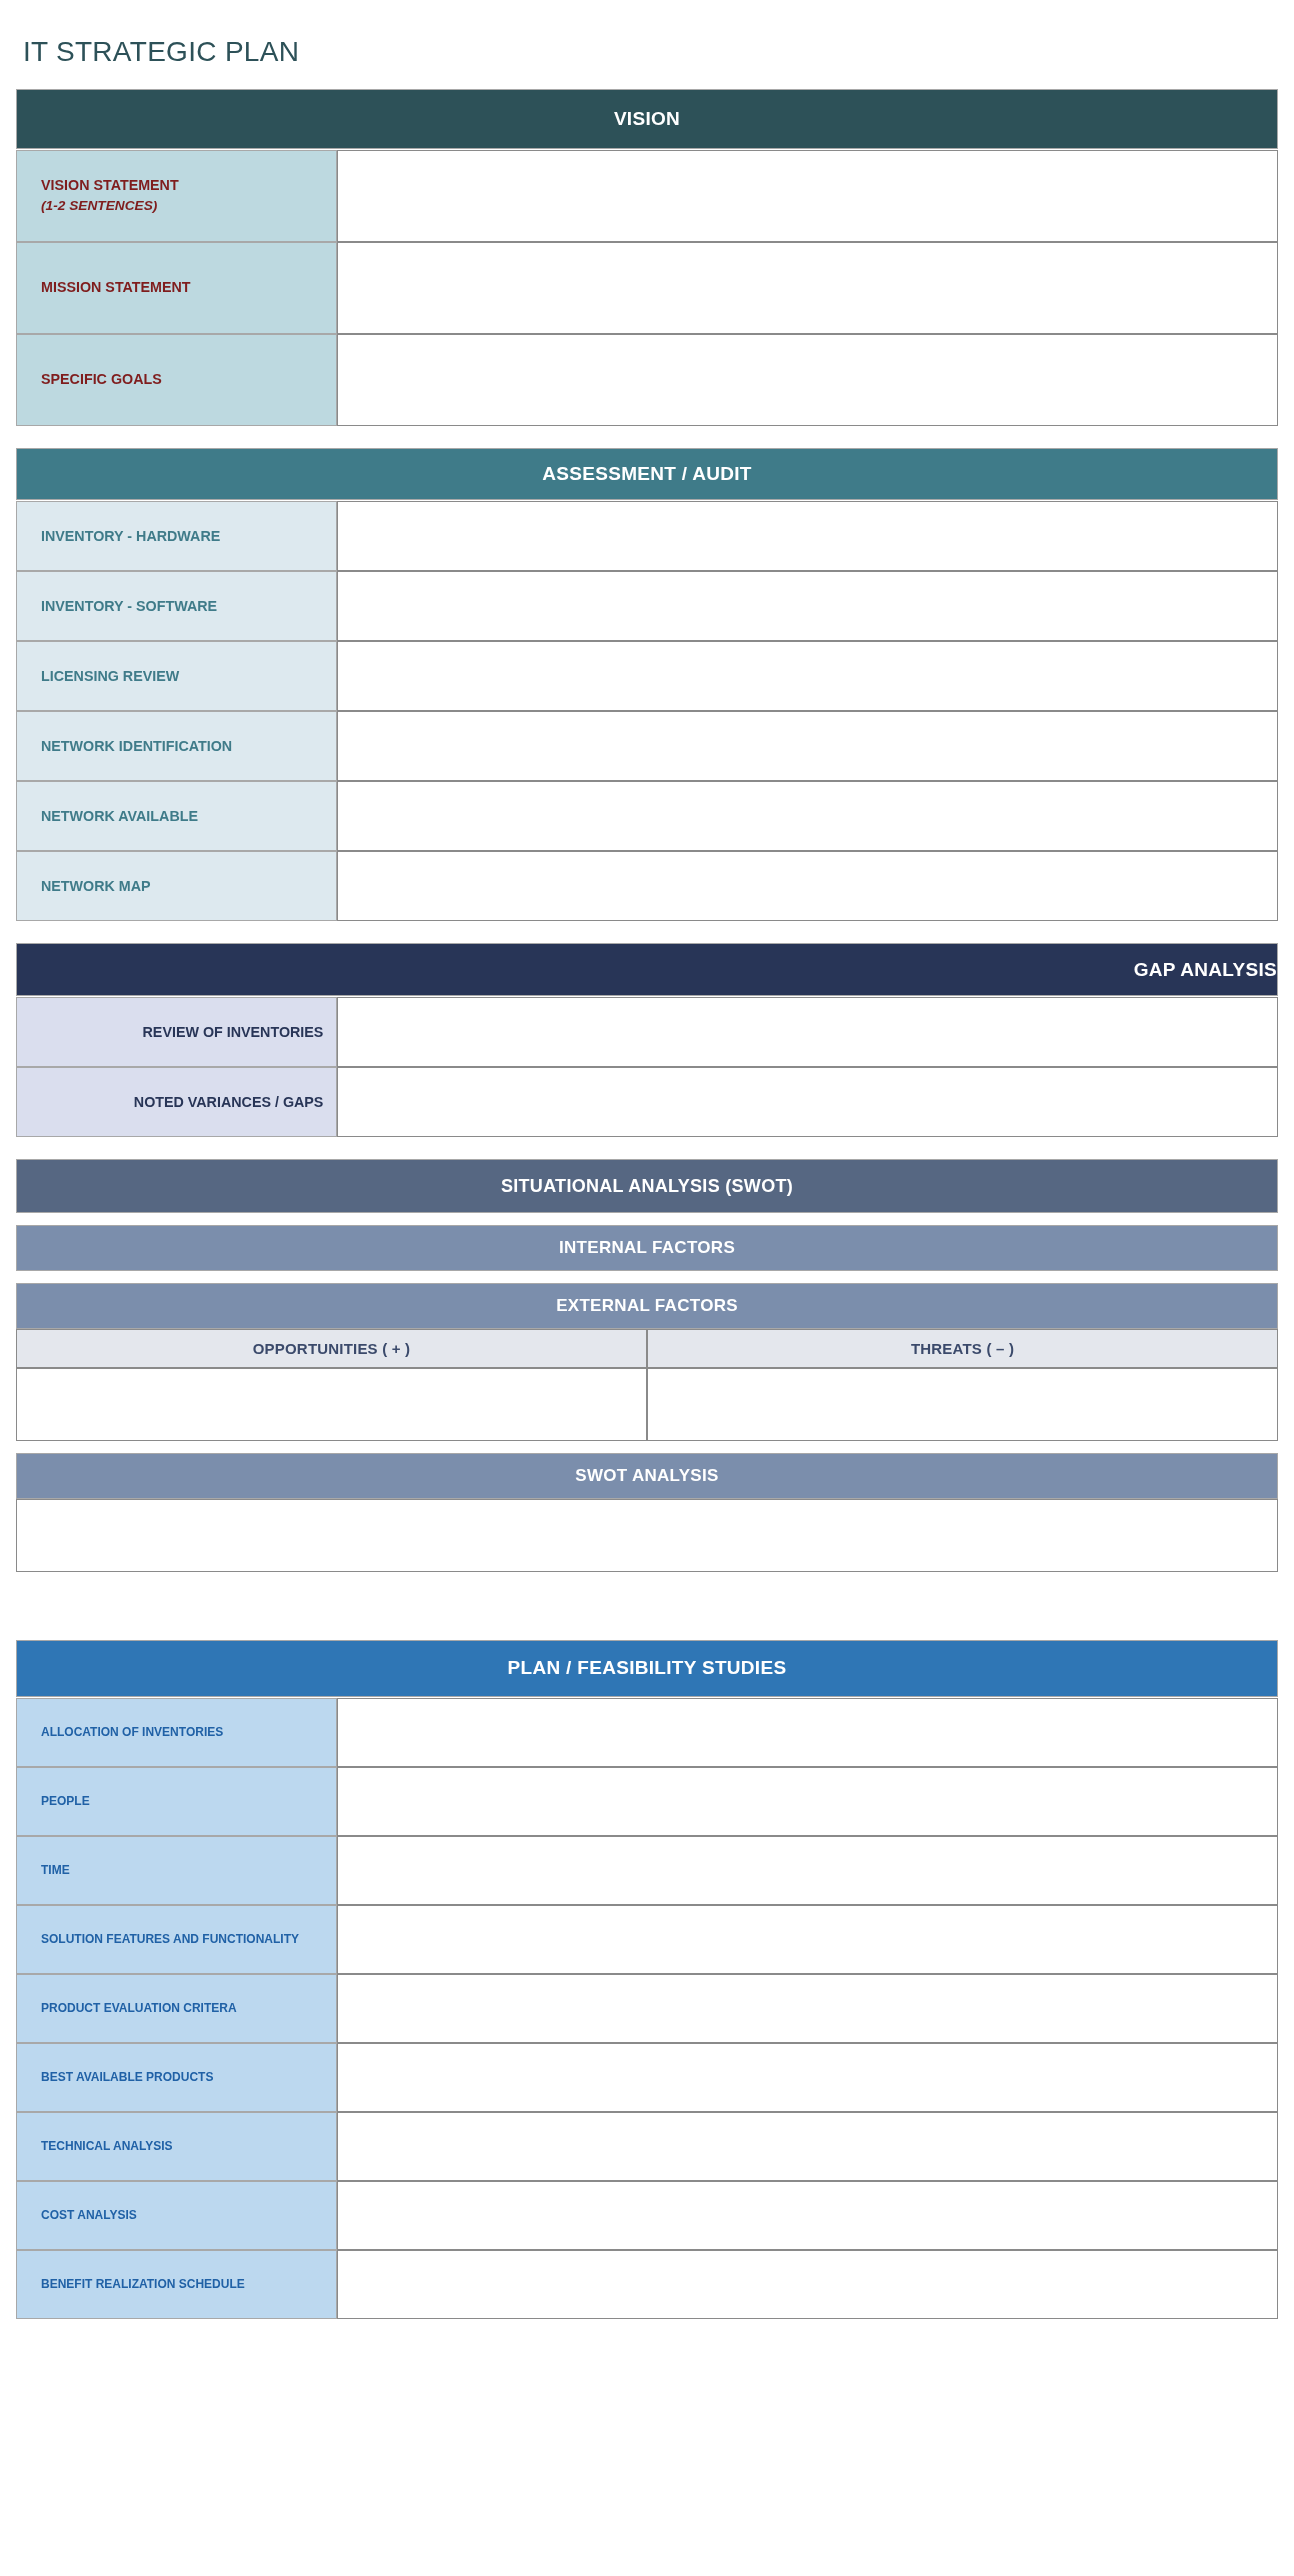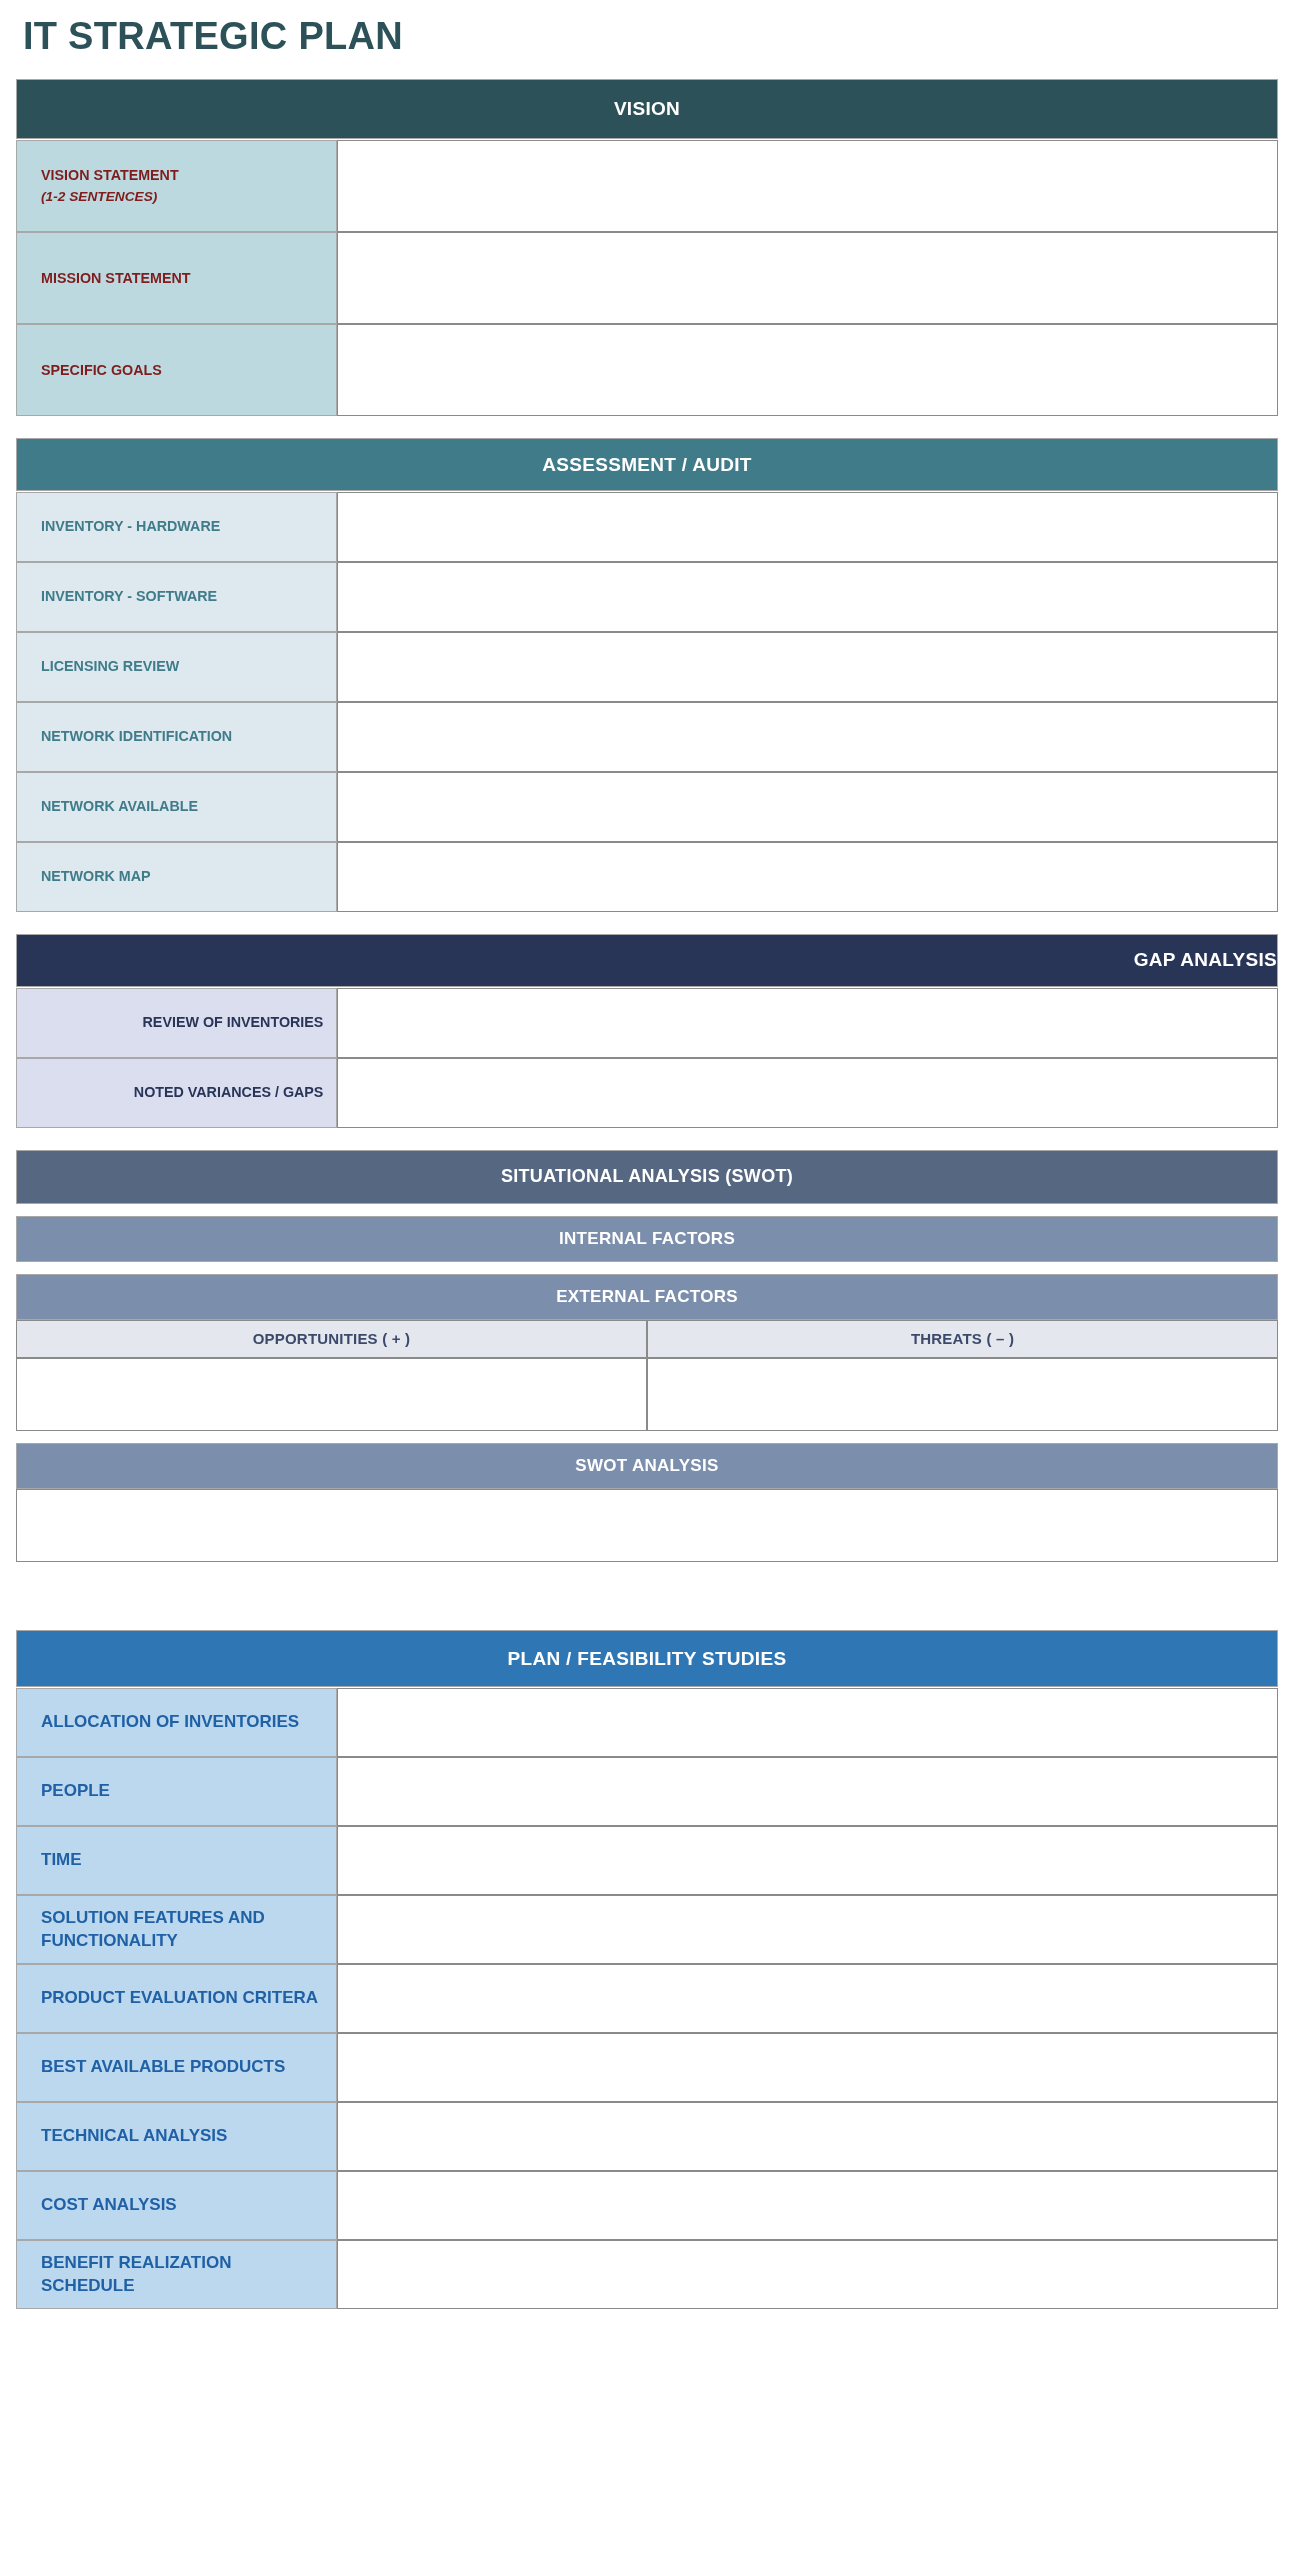--- a/index.html
+++ b/index.html
@@ -15,26 +15,27 @@
   }
   .page {
     position: relative;
     width: 1294px;
     height: 2576px;
     padding: 0 16px;
   }
 
   
   .page-title {
-    font-size: 38px;
-    font-weight: bold;
+    font-size: 28px;
+    font-weight: normal;
     color: #2d5158;
     letter-spacing: 0.3px;
     padding: 17px 0 10.3px 6.9px;
     line-height: 1.05;
+    margin-top: 20px;
   }
 
   
   .section { margin-bottom: 22px; }
 
   .band {
     width: 100%;
     text-align: center;
     color: #ffffff;
     font-weight: bold;
@@ -81,21 +82,21 @@
 
   
   .assessment-rows td.label { background: #dde9ef; color: #3f7b89; font-size: 14.3px; }
   .assessment-rows td { height: 70px; }
 
   
   .gap-rows td.label { background: #dadeee; color: #283557; font-size: 14.3px; }
   .gap-rows td { height: 70px; text-align: right; }
 
   
-  .plan-rows td.label { background: #bcd8ef; color: #2061a6; font-size: 17px; }
+  .plan-rows td.label { background: #bcd8ef; color: #2061a6; font-size: 12px; }
   .plan-rows td { height: 69px; }
 
   
   .swot-block { margin-top: 10.3px; }
   .swot-grid { width: 100%; border-collapse: separate; border-spacing: 0; }
   .swot-grid td {
     width: 50%;
     border: 1.1px solid #8a8a8a;
   }
   .swot-grid td.quad-head {

